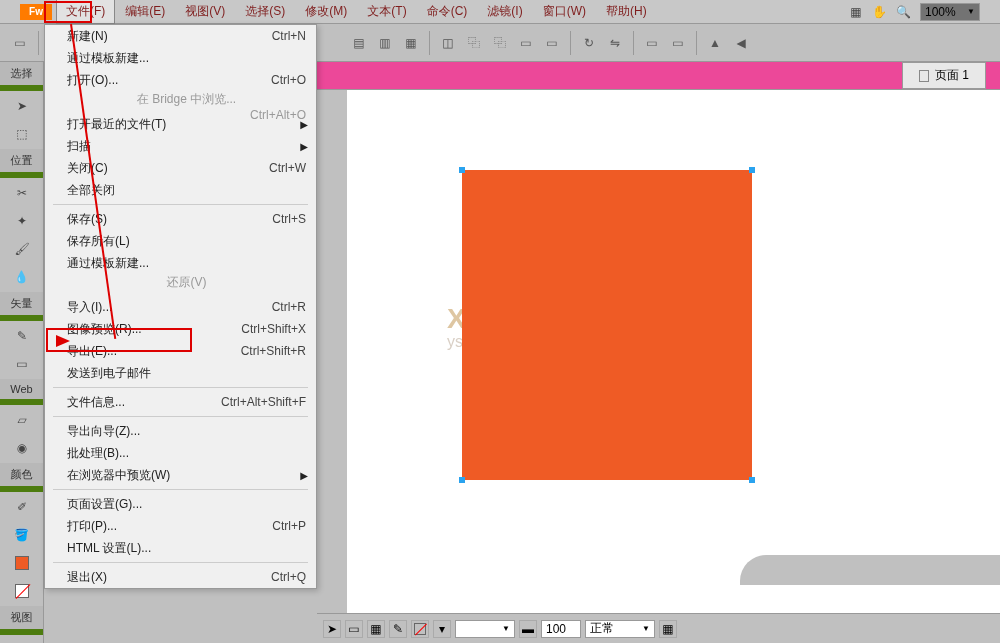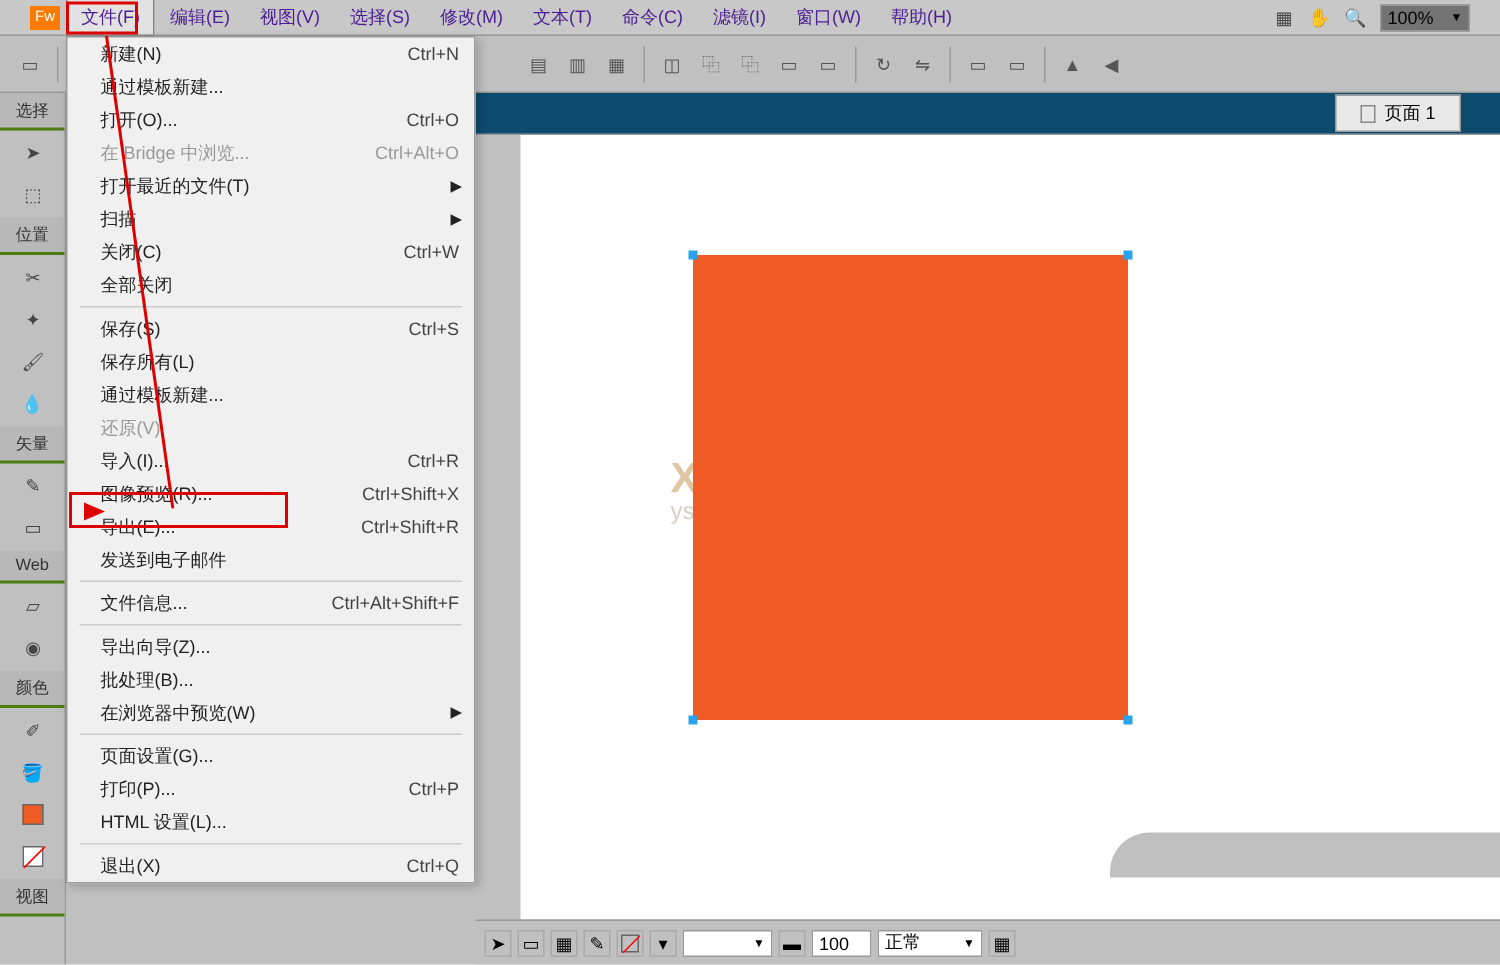--- a/index.html
+++ b/index.html
@@ -1,49 +1,49 @@
 <!DOCTYPE html>
 <html><head>
 <meta charset="utf-8">
 <style>
 * { margin: 0; padding: 0; box-sizing: border-box; font-family: "Microsoft YaHei", SimSun, sans-serif; font-size: 12px; }
 body { background: #c0c0c0; width: 1000px; height: 643px; overflow: hidden; position: relative; }
 
 .menubar { height: 24px; background: #c8c8c8; border-bottom: 1px solid #999; display: flex; align-items: center; padding-left: 20px; }
-.menubar .logo { width: 20px; height: 16px; background: #ff7b00; margin-right: 4px; font-weight: normal; color: #fff; font-size: 10px; display:flex;align-items:center;justify-content:center; }
-.menubar .item { padding: 4px 10px; color: #4c1d95; cursor: default; }
+.menubar .logo { width: 32px; height: 16px; background: #ff7b00; margin-right: 4px; font-weight: bold; color: #fff; font-size: 10px; display:flex;align-items:center;justify-content:center; }
+.menubar .item { padding: 4px 10px; color: #7f1d1d; cursor: default; }
 .menubar .item.active { background: #e2e2e2; border: 1px solid #888; padding: 3px 9px; }
 .menubar-right { margin-left: auto; display: flex; align-items: center; gap: 8px; padding-right: 20px; }
 .menubar-right .ico { width: 16px; height: 16px; display:flex; align-items:center; justify-content:center; color:#444; }
 .zoom-box { background:#737373; border:1px solid #999; width:60px; height:18px; display:flex; align-items:center; padding:0 4px; }
 .zoom-box .arrow { margin-left:auto; font-size:8px; }
 
 .toolbar { height: 38px; background: #c0c0c0; border-bottom: 1px solid #999; display:flex; align-items:center; padding-left: 8px; gap: 2px; }
 .toolbar .btn { width: 24px; height: 24px; border: 1px solid transparent; display:flex; align-items:center; justify-content:center; color:#555; }
 .toolbar .sep { width:1px; height:24px; background:#999; margin:0 4px; }
 
 .dropdown { position:absolute; top:24px; left:44px; width:273px; background:#f0f0f0; border:1px solid #999; box-shadow:2px 2px 6px rgba(0,0,0,0.2); z-index:100; }
 .dropdown .row { display:flex; align-items:center; height:22px; padding:0 10px 0 22px; color:#222; position:relative; }
-.dropdown .row.disabled { color:#999; }
+.dropdown .row.disabled { color:#999;flex-direction:column; }
 .dropdown .row .sc { margin-left:auto; color:#444; }
 .dropdown .row.disabled .sc { color:#999; }
 .dropdown .row .arrow { position:absolute; right:8px; font-size:10px; }
 .dropdown .sep { height:1px; background:#ccc; margin:3px 8px; }
 
 .highlight-file { position:absolute; top:1px; left:44px; width:48px; height:22px; border:2px solid #d00; z-index:101; pointer-events:none; }
 .highlight-import { position:absolute; top:328px; left:46px; width:146px; height:24px; border:2px solid #d00; z-index:101; pointer-events:none; }
 .red-line { position:absolute; top:24px; left:70px; width:2px; height:318px; background:#d00; transform:rotate(-8deg); transform-origin:top; z-index:101; pointer-events:none; }
 .red-arrow { position:absolute; top:334px; left:52px; z-index:101; pointer-events:none; }
 
 .left-tools { position:absolute; top:62px; left:0; width:44px; background:#c0c0c0; border-right:1px solid #999; height:581px; }
-.left-tools .label { font-size:11px; color:#333; padding:4px 2px; text-align:center; background:#b8b8b8; border-bottom:2px solid #4d7c0f; }
+.left-tools .label { font-size:11px; color:#333; padding:4px 2px; text-align:center; background:#b8b8b8; border-bottom:6px solid #4d7c0f; }
 .left-tools .tool { width:40px; height:26px; margin:2px; display:flex; align-items:center; justify-content:center; color:#444; }
 
 .canvas-area { position:absolute; top:62px; left:317px; right:0; bottom:30px; background:#c0c0c0; }
-.tab-bar { height:28px; background:#0c4a6e; border-bottom:1px solid #999; display:flex; align-items:center; padding-right:26px; }
+.tab-bar { height:28px; background:#ec4899; border-bottom:1px solid #999; display:flex; padding-right:14px; }
 .tab-bar .tab { margin-left:auto; background:#e8e8e8; border:1px solid #999; padding:3px 16px; display:flex; align-items:center; gap:6px; }
 .tab-bar .tab .ico { width:10px; height:12px; border:1px solid #888; }
 .canvas { position:absolute; top:28px; left:30px; right:0; bottom:0; background:#fff; }
 .rect { position:absolute; top:80px; left:115px; width:290px; height:310px; background:#ef5b25; }
 .handle { position:absolute; width:6px; height:6px; background:#2aa3ef; }
 .h-tl{top:-3px;left:-3px;} .h-tr{top:-3px;right:-3px;} .h-bl{bottom:-3px;left:-3px;} .h-br{bottom:-3px;right:-3px;}
 .watermark { position:absolute; top:210px; left:100px; color:rgba(200,160,100,0.6); font-size:28px; font-weight:bold; }
 .watermark2 { position:absolute; top:243px; left:100px; color:rgba(180,160,140,0.5); font-size:16px; }
 
 .status-bar { position:absolute; bottom:0; left:317px; right:0; height:30px; background:#c0c0c0; border-top:1px solid #999; display:flex; align-items:center; padding:0 6px; gap:4px; }

